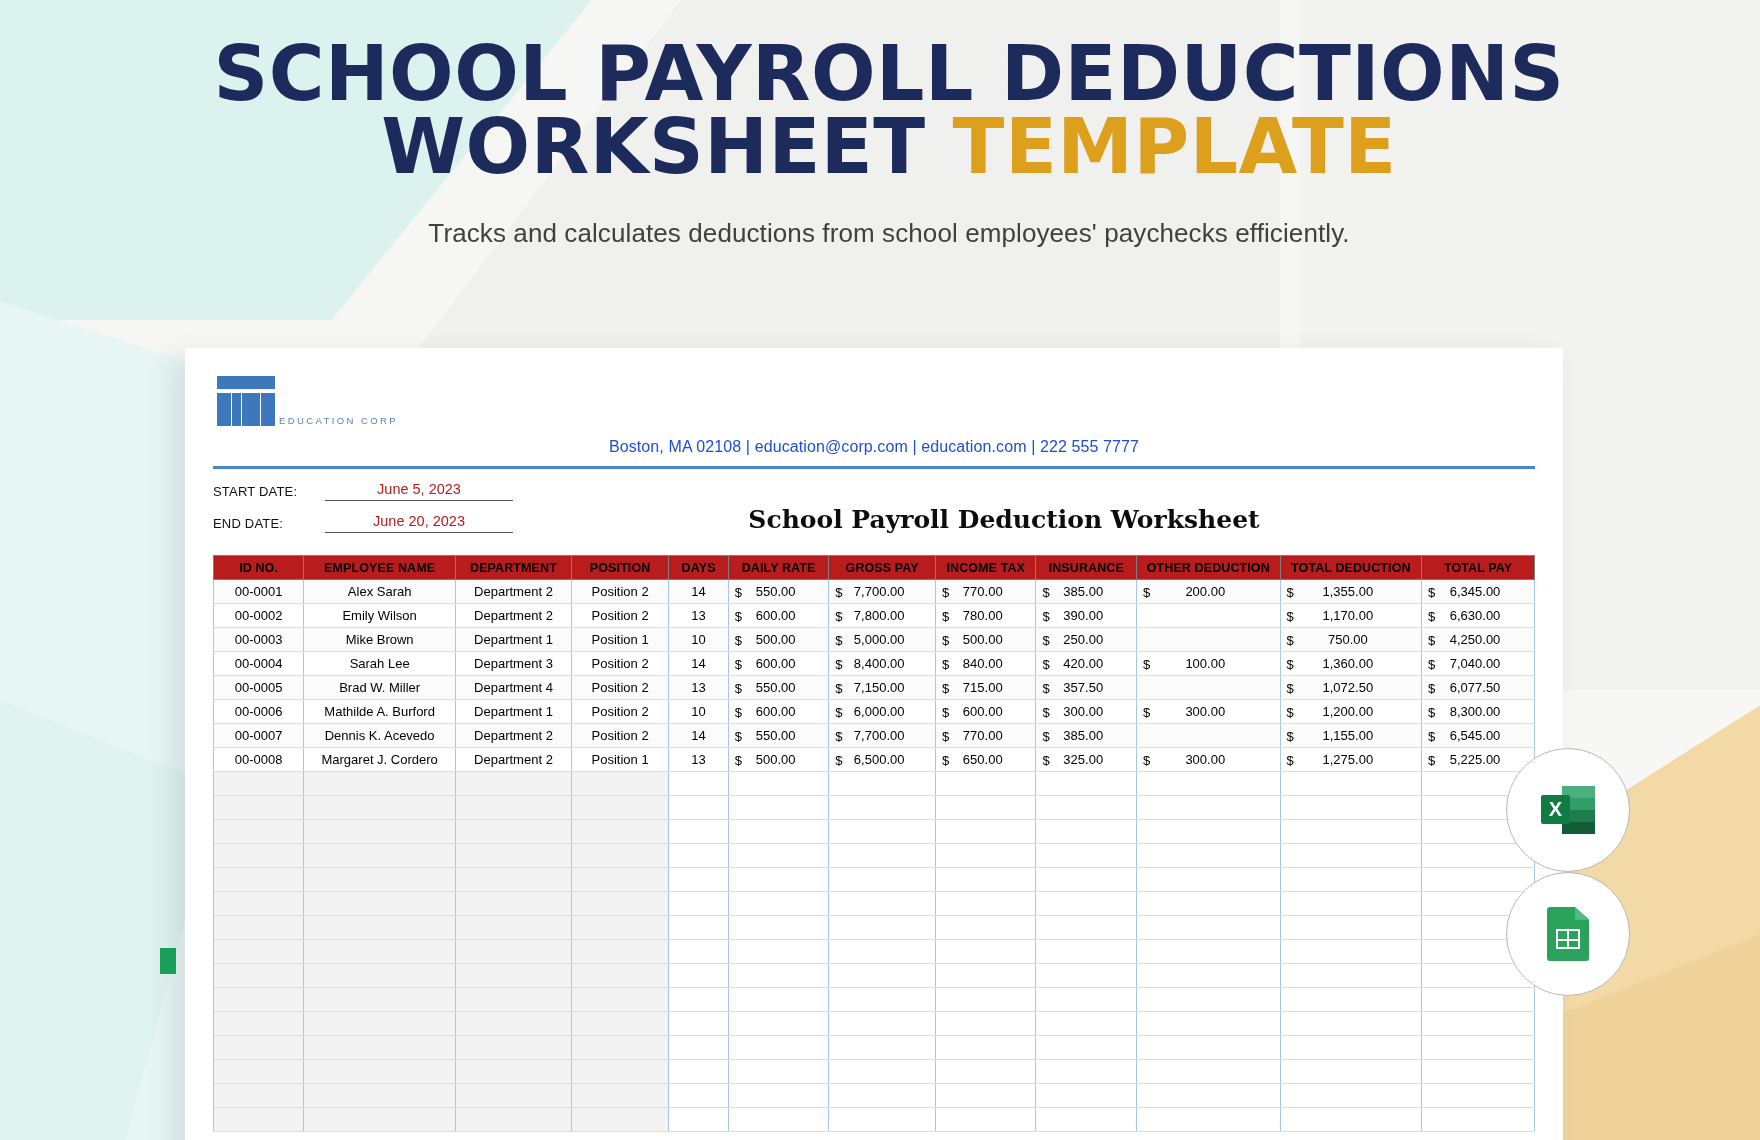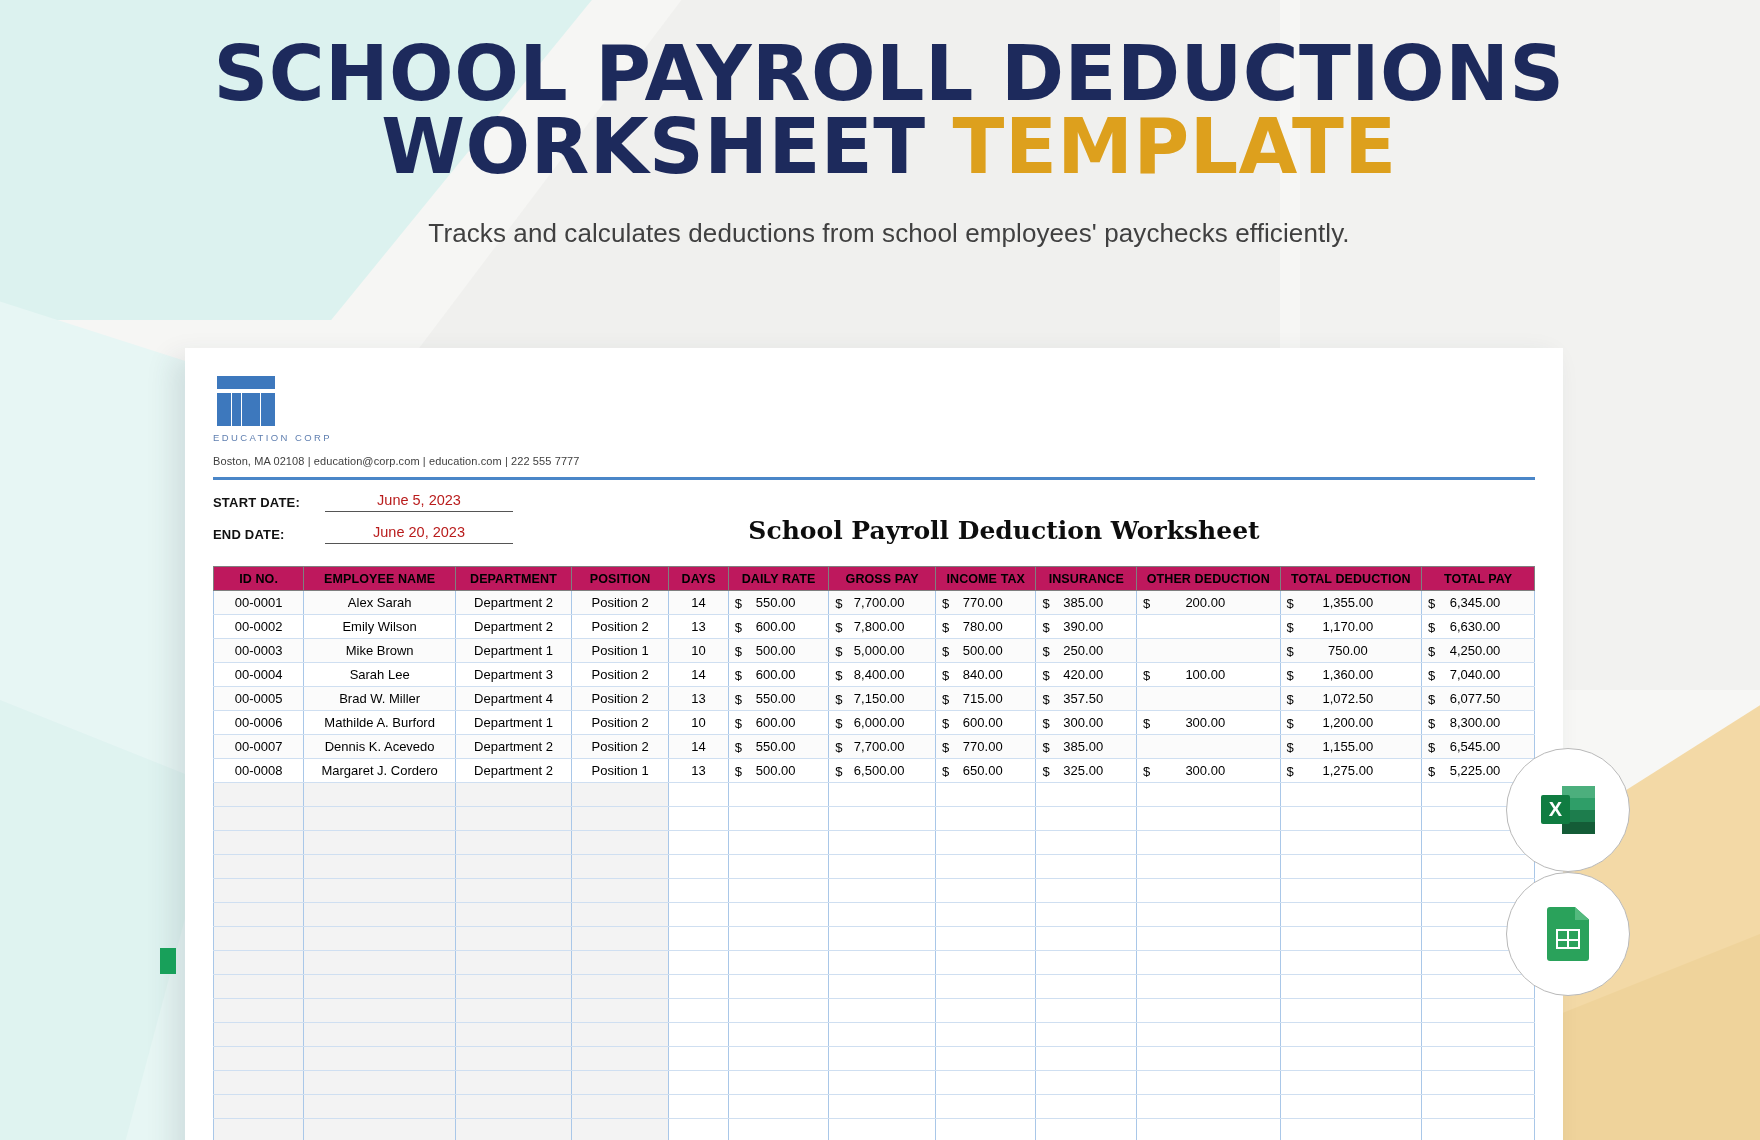--- a/index.html
+++ b/index.html
@@ -111,22 +111,22 @@
     background: #ffffff;
     box-shadow: -12px 10px 26px rgba(40,60,70,0.12);
     z-index: 4;
     overflow: hidden;
   }
   .sheet-inner { padding: 22px 28px 0 28px; }
 
   
   .logo-wrap {
     width: 100%;
-    display: flex; flex-direction: column;
-    align-items: flex-start;
+    display: flex; flex-direction: row;
+    align-items: flex-end;
     margin-top: 6px;
   }
   .logo-mark {
     width: 66px; height: 50px;
     position: relative;
   }
   .logo-roof {
     position: absolute; left: 4px; top: 0;
     width: 58px; height: 13px;
     background: #3d78bd;
@@ -140,23 +140,23 @@
   .logo-pillars i.wide { width: 14px; }
   .logo-text {
     margin-top: 6px;
     font-size: 9.5px;
     letter-spacing: 2.4px;
     color: #5f7fb0;
     font-family: "Liberation Sans", sans-serif;
   }
   .contact-line {
     margin-top: 12px;
-    text-align: left;
-    font-size: 11px;
-    color: #404040;
+    text-align: center;
+    font-size: 16px;
+    color: #1d4ed8;
     letter-spacing: 0.1px;
   }
   .divider {
     margin-top: 10px;
     height: 3px;
     background: #4a86c8;
     width: 100%;
   }
 
   
@@ -166,21 +166,21 @@
     margin-top: 12px;
   }
   .dates { width: 300px; }
   .date-row {
     display: flex; align-items: flex-end;
     margin-bottom: 12px;
   }
   .date-label {
     width: 112px;
     font-size: 13px;
-    font-weight: 700;
+    font-weight: 400;
     color: #111;
     letter-spacing: 0.2px;
     padding-bottom: 2px;
   }
   .date-value {
     flex: 1;
     border-bottom: 1px solid #555;
     text-align: center;
     font-size: 14.5px;
     color: #b91c1c;
@@ -198,21 +198,21 @@
   }
 
   
   table.grid {
     width: 100%;
     border-collapse: collapse;
     margin-top: 10px;
     table-layout: fixed;
   }
   table.grid th {
-    background: #be185d;
+    background: #b91c1c;
     border: 1px solid #7f7f7f;
     font-size: 12.5px;
     font-weight: 700;
     color: #000;
     height: 24px;
     letter-spacing: 0.1px;
     text-align: center;
     white-space: nowrap;
   }
   table.grid td {

